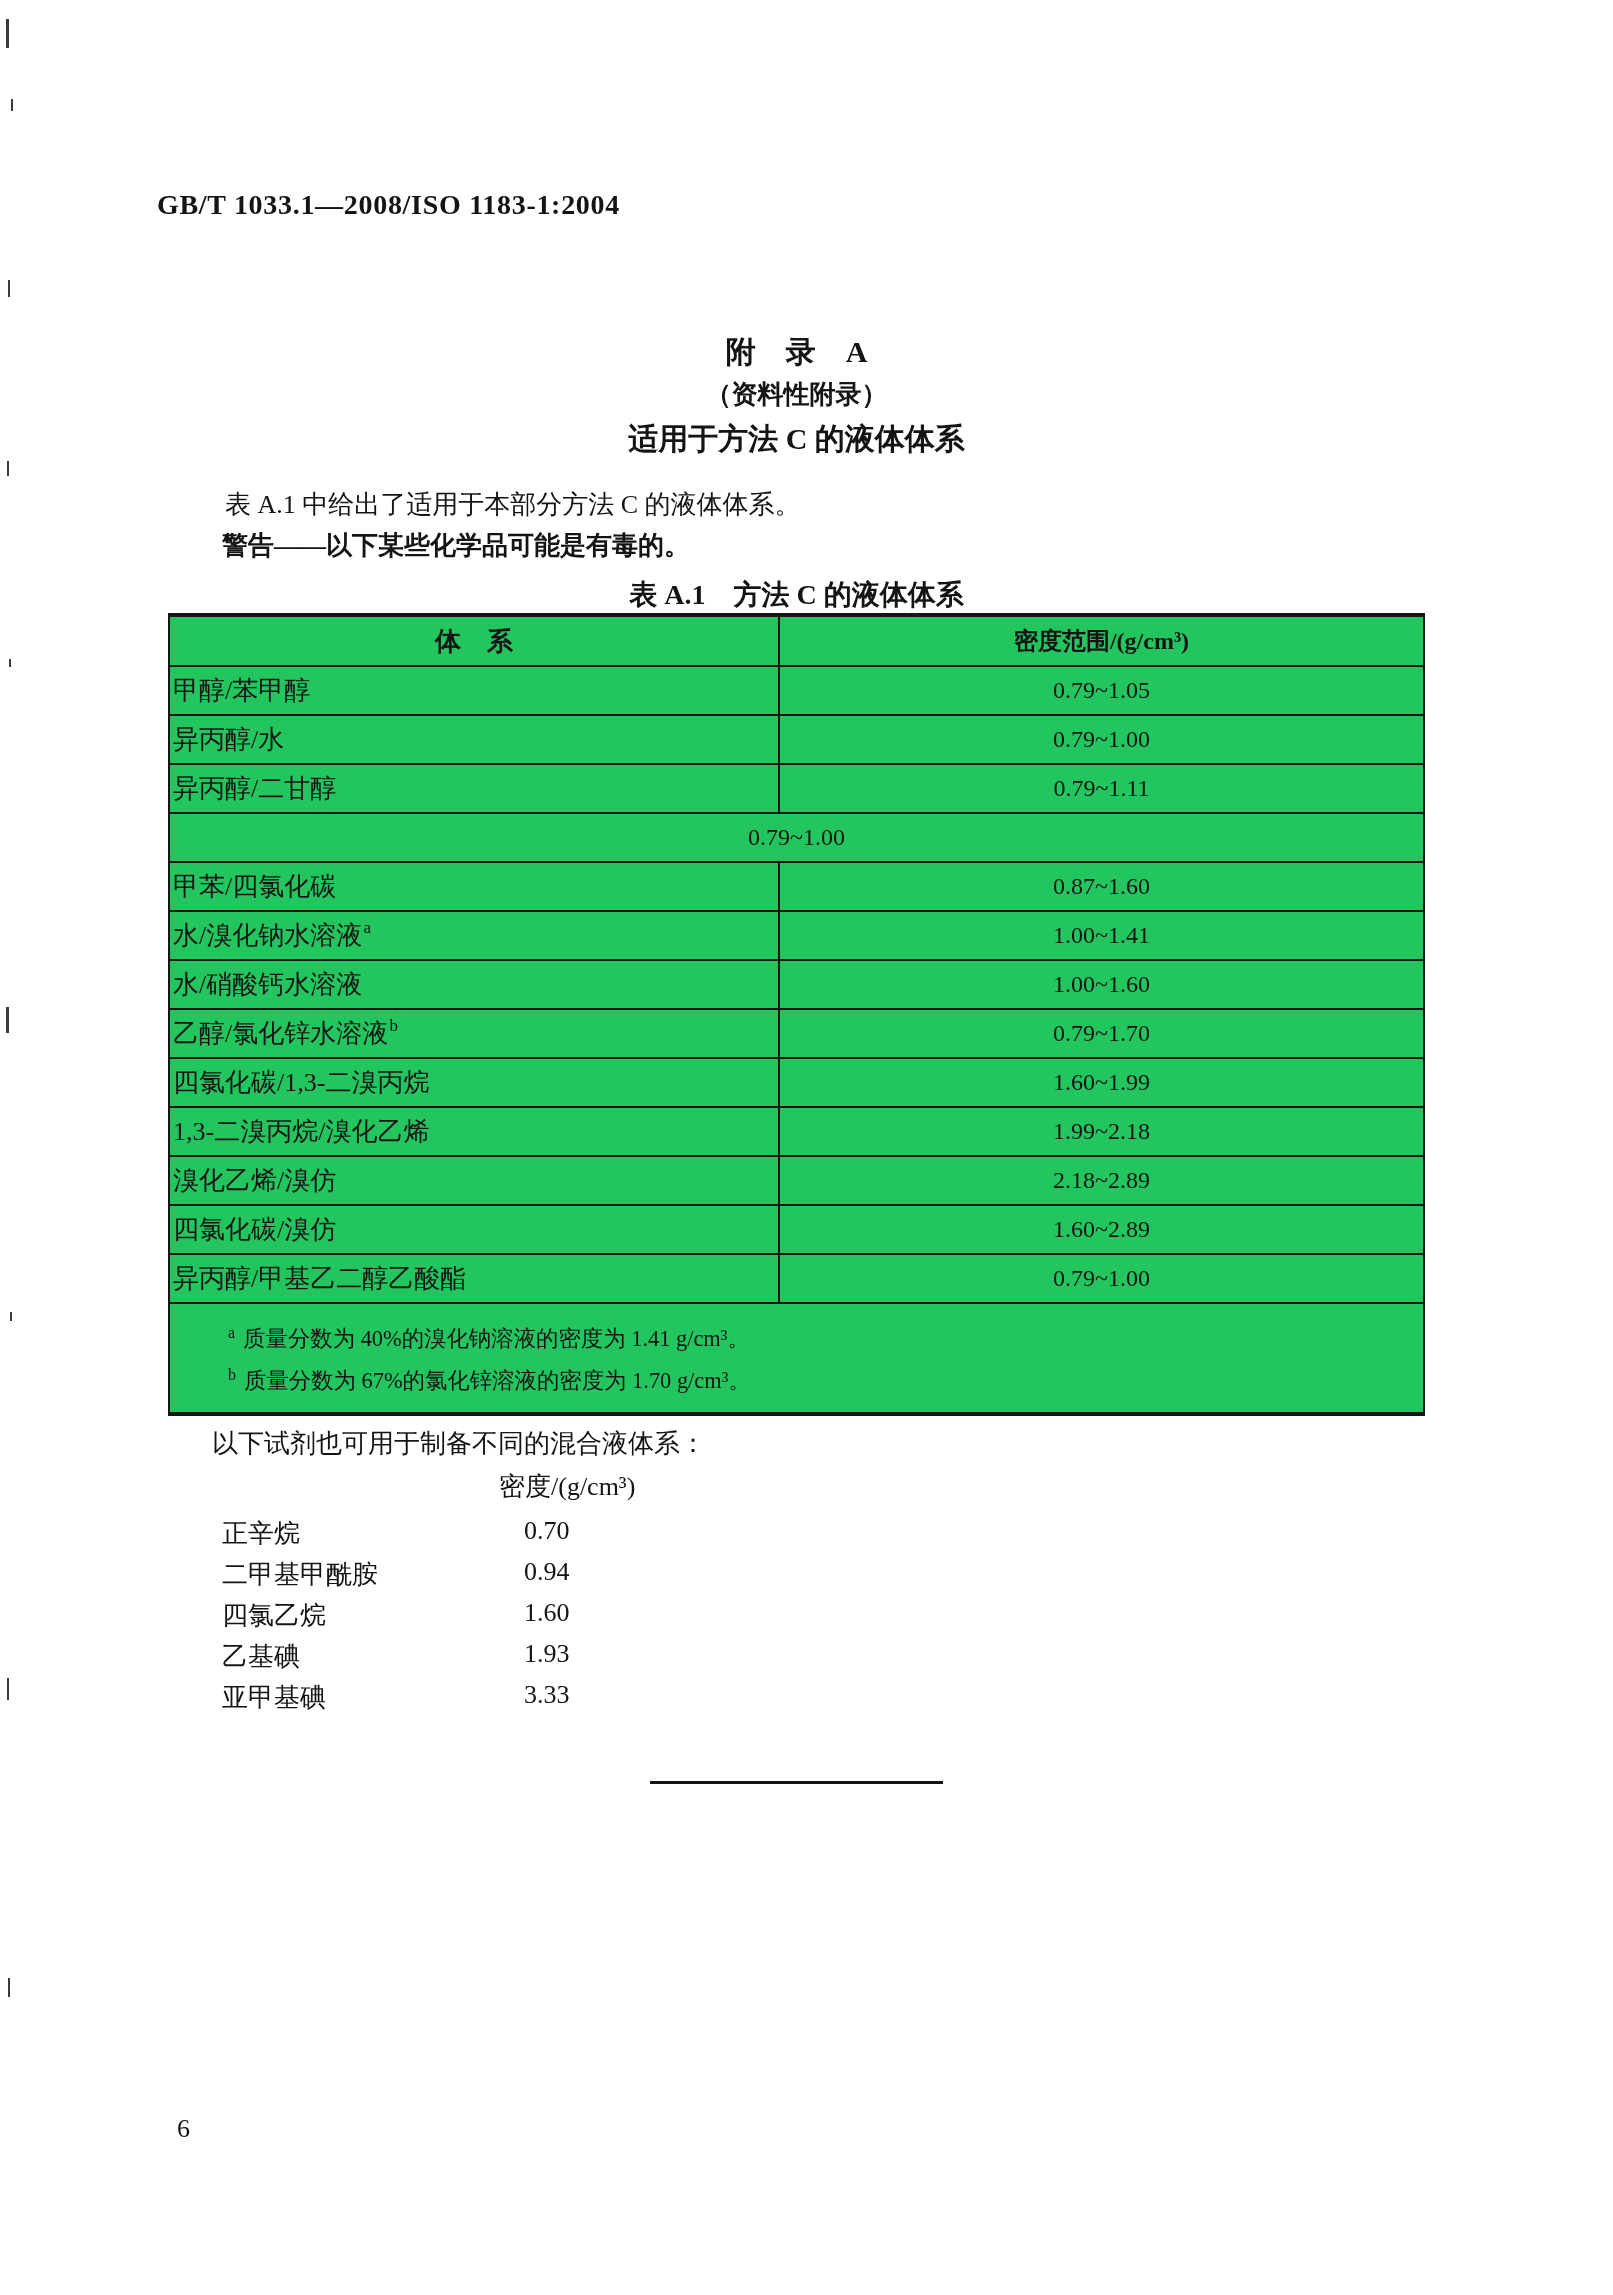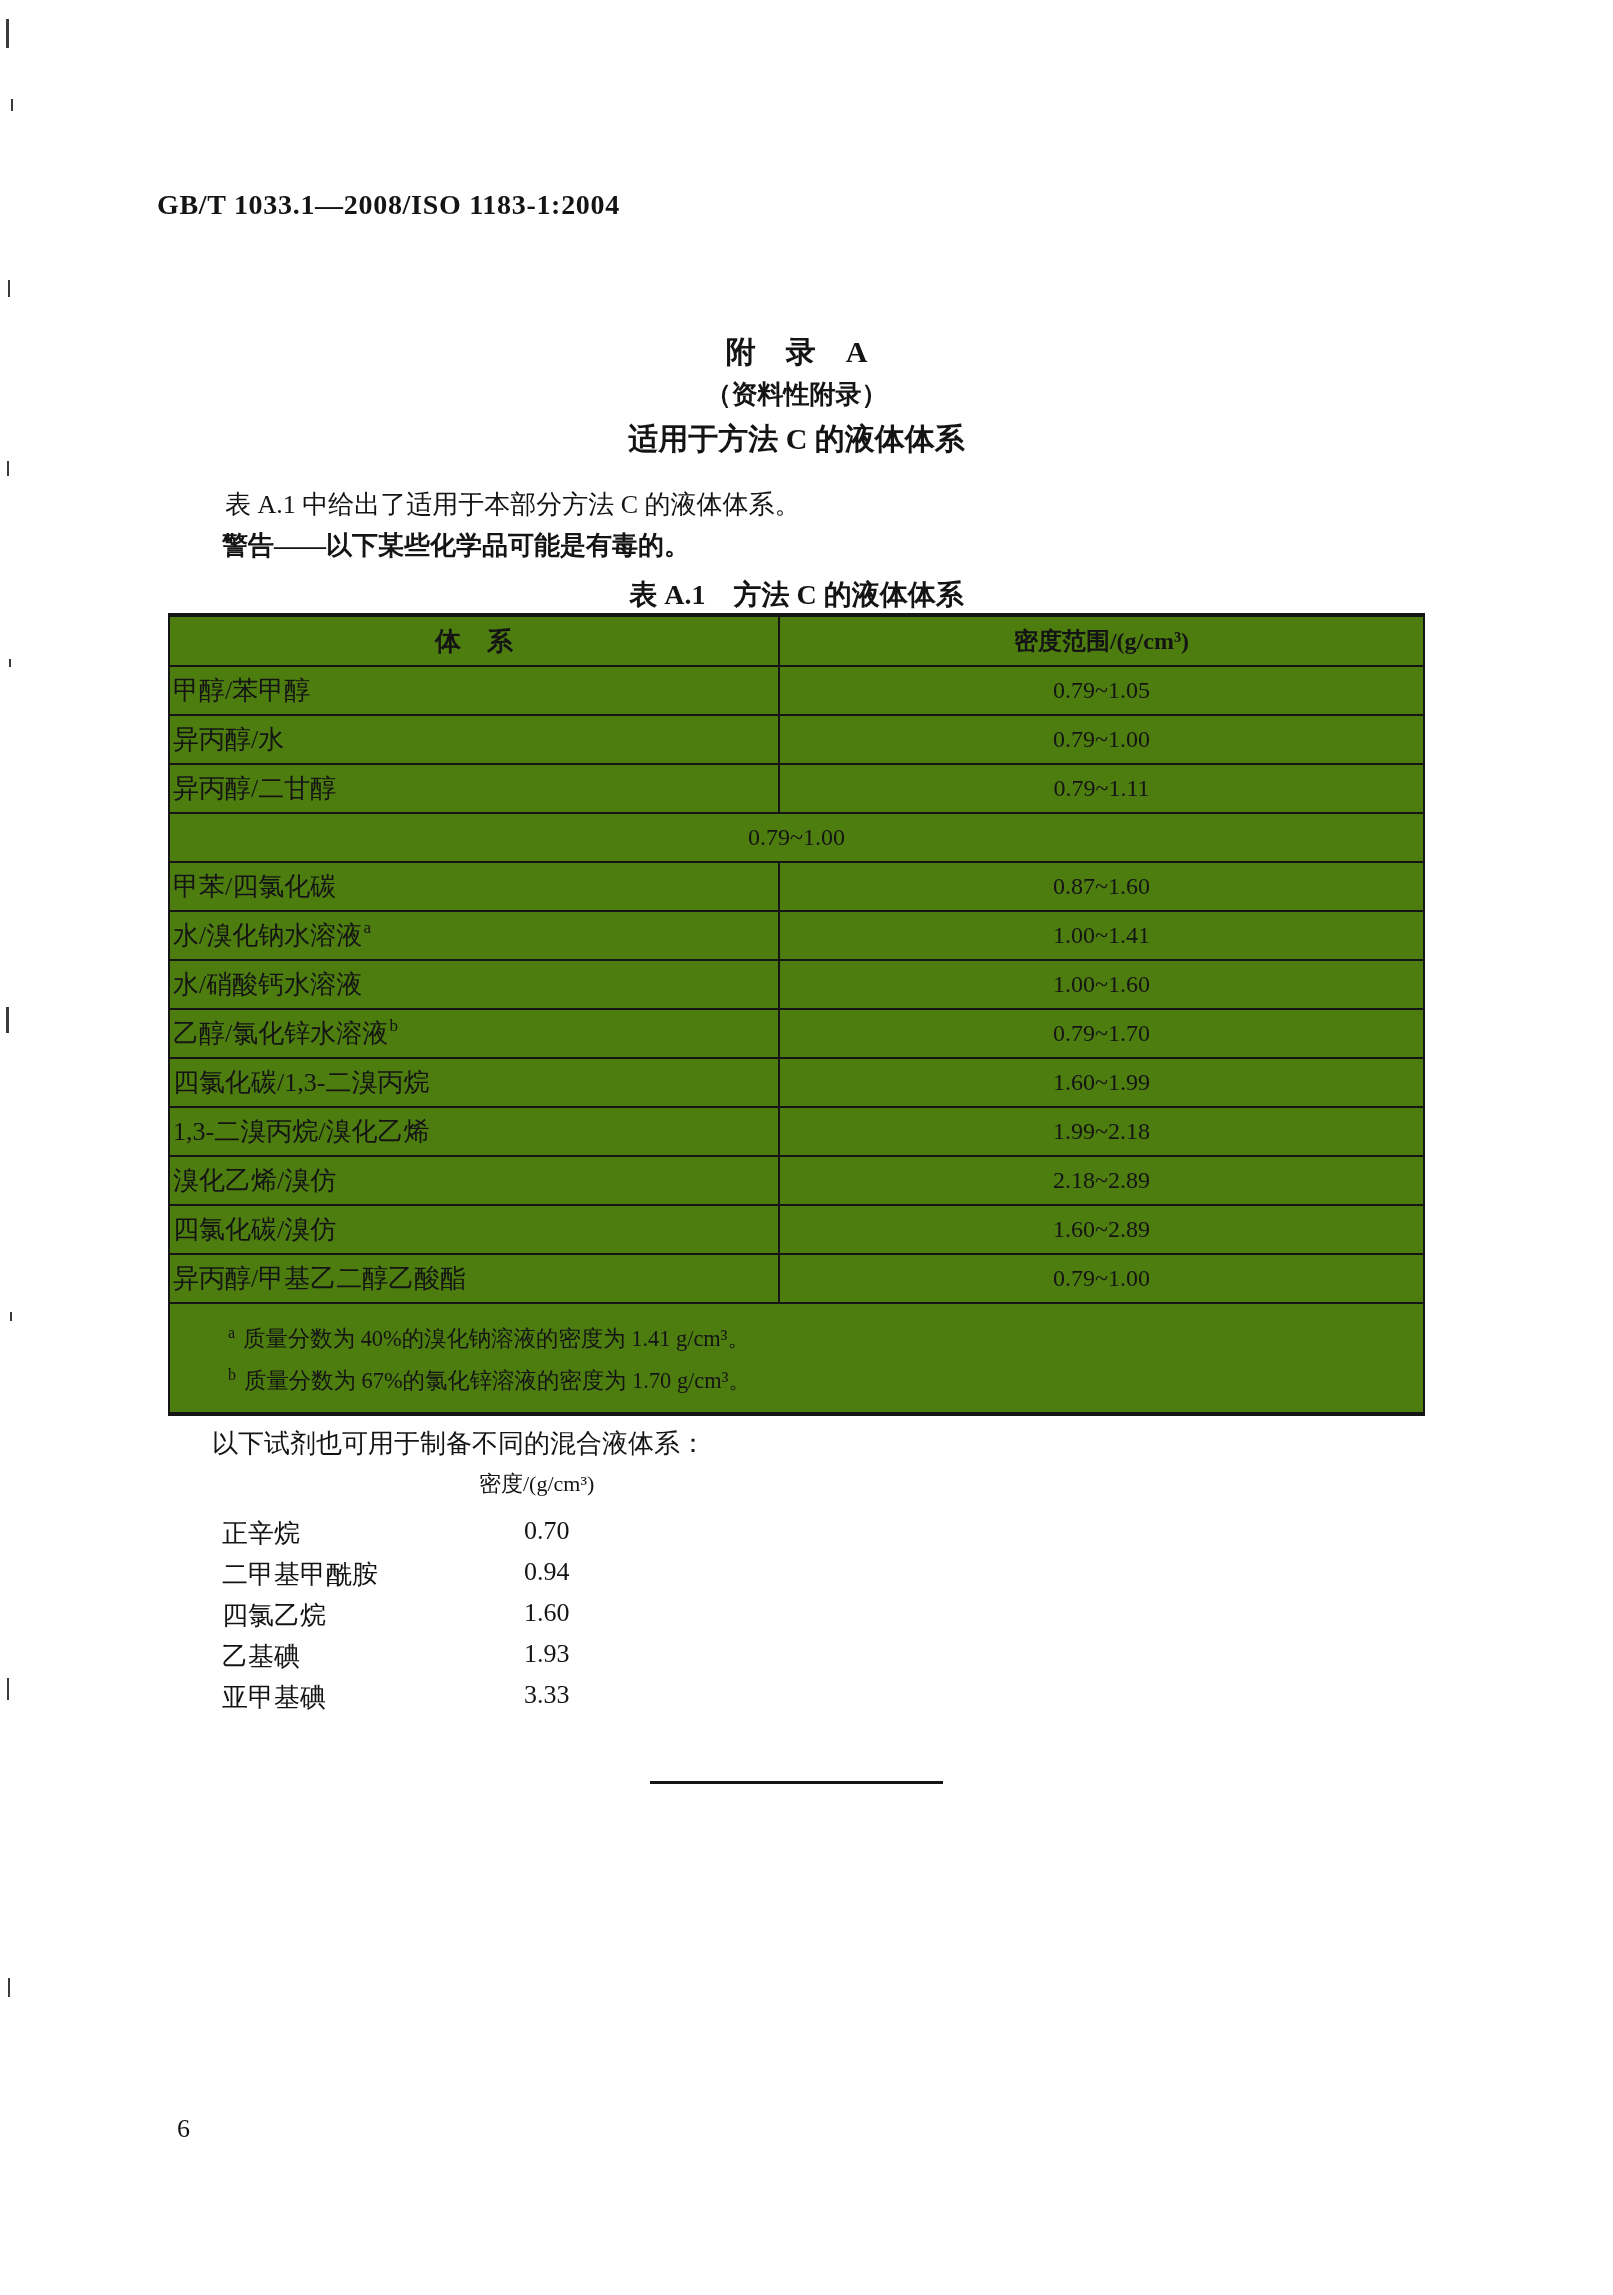--- a/index.html
+++ b/index.html
@@ -17,36 +17,36 @@
   .apx-sub{top:377px;font-size:26px;font-weight:bold;}
   .apx-head{top:419px;font-size:30px;font-weight:bold;}
   
   .para{left:225px;top:487px;font-size:26px;}
   .warn{left:222px;top:528px;font-size:26px;font-weight:bold;}
   .tbl-caption{top:576px;font-size:28px;font-weight:bold;}
   
   .tbl{
     left:168px;top:613px;width:1257px;
     border:2.6px solid #151515;border-top-width:4px;border-bottom-width:4px;
-    box-sizing:border-box;background:#4d7c0f;
+    box-sizing:border-box;background:#22c55e;
   }
   .trow{display:flex;height:49px;border-bottom:2px solid #151515;box-sizing:border-box;}
   .trow.head{height:50px;border-bottom-width:2.6px;}
   .c1{width:610px;border-right:2px solid #151515;box-sizing:border-box;
       display:flex;align-items:center;padding-left:3px;font-size:26px;}
   .trow.head .c1{justify-content:center;padding-left:0;font-weight:bold;}
   .c2{flex:1;display:flex;align-items:center;justify-content:center;font-size:24px;}
   .trow.head .c2{font-weight:bold;}
   .mk{font-size:17px;line-height:0;position:relative;top:-8px;margin-left:1.3px;}
   .fnblock{padding:10.5px 26px 13px 58px;}
   .fnline{font-size:22.4px;line-height:36px;}
   .fnmark{font-size:16px;margin-right:8px;}
   
   .reag-intro{left:212px;top:1426px;font-size:26px;}
-  .reag-density-head{left:479px;top:1469px;font-size:22px;}
+  .reag-density-head{left:499px;top:1469px;font-size:26px;}
   .rrow{left:0;width:100%;height:37px;}
   .rname{position:absolute;left:222px;font-size:26px;}
   .rval{position:absolute;left:524px;font-size:26px;}
   
   .endline{left:650px;top:1781px;width:293px;height:3.3px;background:#151515;}
   
   .pageno{left:177px;top:2114px;font-size:26px;}
   
   .art{background:#3a3a3a;}
 </style>

